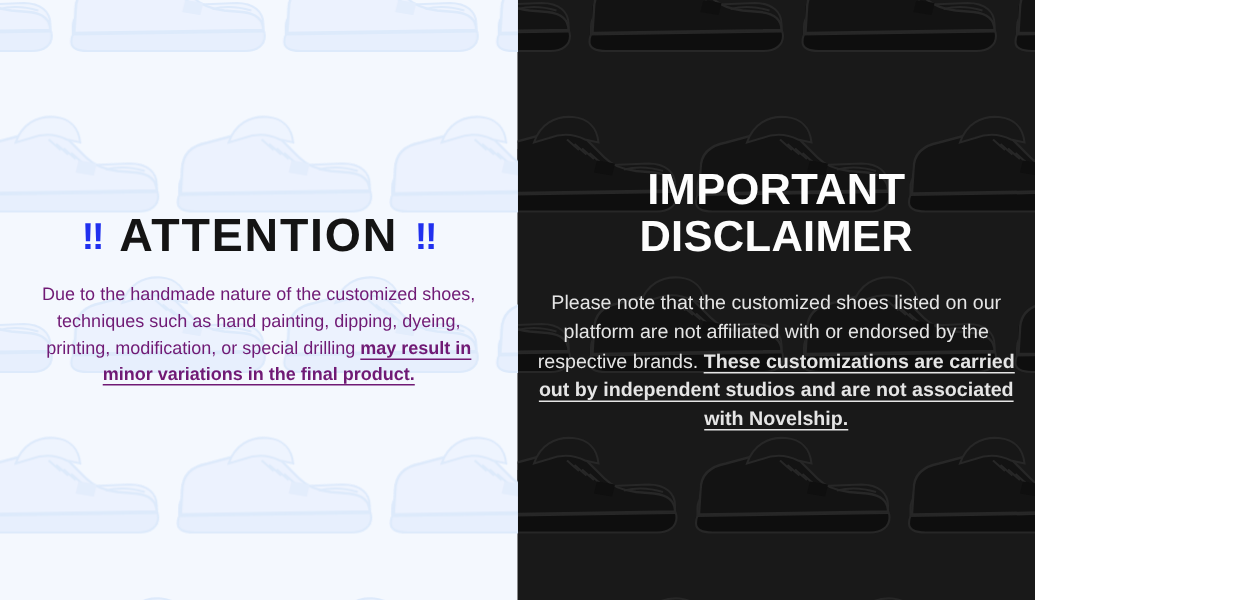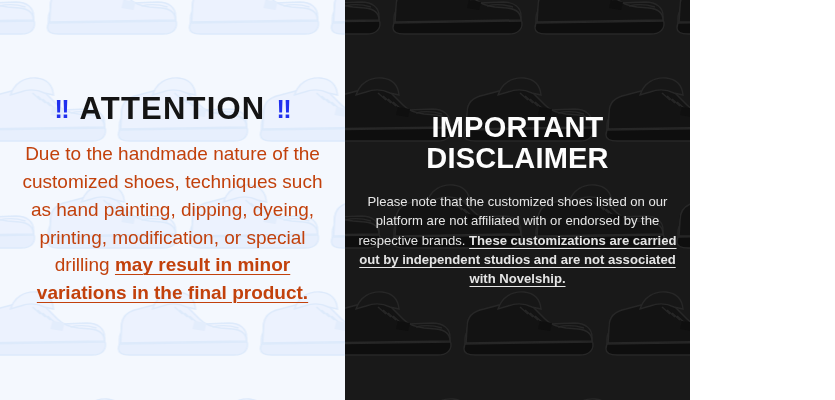--- a/index.html
+++ b/index.html
@@ -73,23 +73,23 @@
   }
   .bang-left { margin-right: 11px; }
   .bang-right { margin-left: 11px; }
   .attention-word {
     display: inline-block;
   }
 
   .body-light {
     margin: 0 auto;
     width: 312px;
-    font-size: 19px;
+    font-size: 12px;
     line-height: 1.47;
-    color: #c2410c;
+    color: #701a75;
     font-weight: 400;
   }
   .body-light .emph {
     font-weight: 700;
     text-decoration: underline;
     text-underline-offset: 2.5px;
     text-decoration-thickness: 1.3px;
   }
 
   

